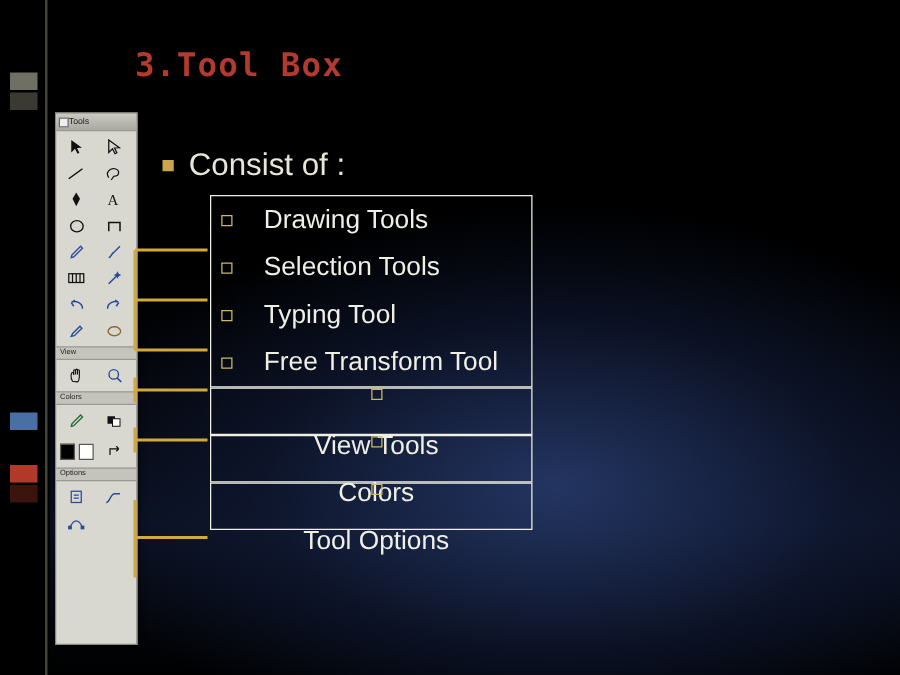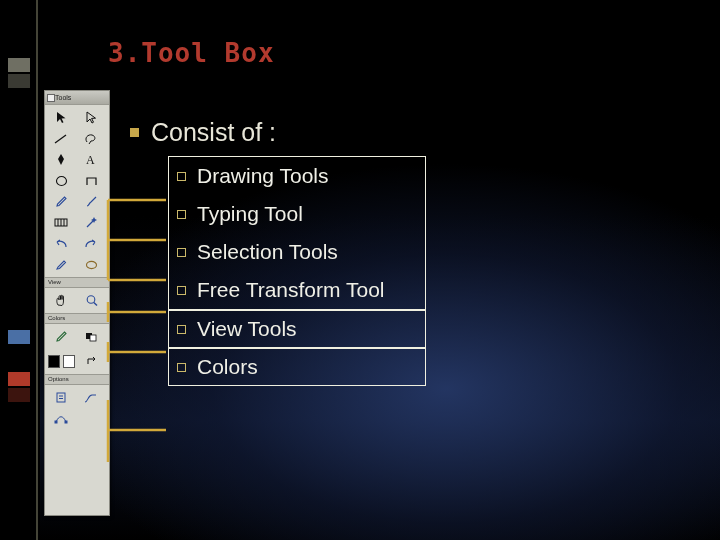--- a/index.html
+++ b/index.html
@@ -163,35 +163,36 @@
   .items {
     position: absolute;
     left: 168px;
     top: 156px;
     width: 258px;
   }
   .item {
     height: 38px;
     display: flex;
     align-items: center;
-    gap: 11px;
+    gap: 25px;
     font-size: 21px;
     color: #efefe6;
     padding-left: 8px;
     box-sizing: border-box;
   }
   .item .hollow {
     width: 7px; height: 7px;
     border: 1px solid #cbb96a;
     background: transparent;
     display: inline-block;
     flex: none;
   }
   .boxed {
     border: 1px solid #f0f0e0;
+    flex-direction: column;
   }
   .boxed-group {
     border: 1px solid #f0f0e0;
   }
   .boxed-group .item { border: none; }
 </style>
 </head>
 <body>
 
 <div class="slide">
@@ -381,34 +382,38 @@
   </div>
 
   <div class="items">
     <div class="boxed-group">
       <div class="item">
         <span class="hollow"></span>
         <span>Drawing Tools</span>
       </div>
       <div class="item">
         <span class="hollow"></span>
-        <span>Typing Tool</span>
+        <span>Selection Tools</span>
       </div>
       <div class="item">
         <span class="hollow"></span>
-        <span>Selection Tools</span>
+        <span>Typing Tool</span>
       </div>
       <div class="item">
         <span class="hollow"></span>
         <span>Free Transform Tool</span>
       </div>
     </div>
     <div class="item boxed">
       <span class="hollow"></span>
       <span>View Tools</span>
     </div>
     <div class="item boxed">
       <span class="hollow"></span>
       <span>Colors</span>
     </div>
+    <div class="item boxed">
+      <span class="hollow"></span>
+      <span>Tool Options</span>
+    </div>
   </div>
 
 </div>
 
 </body></html>

